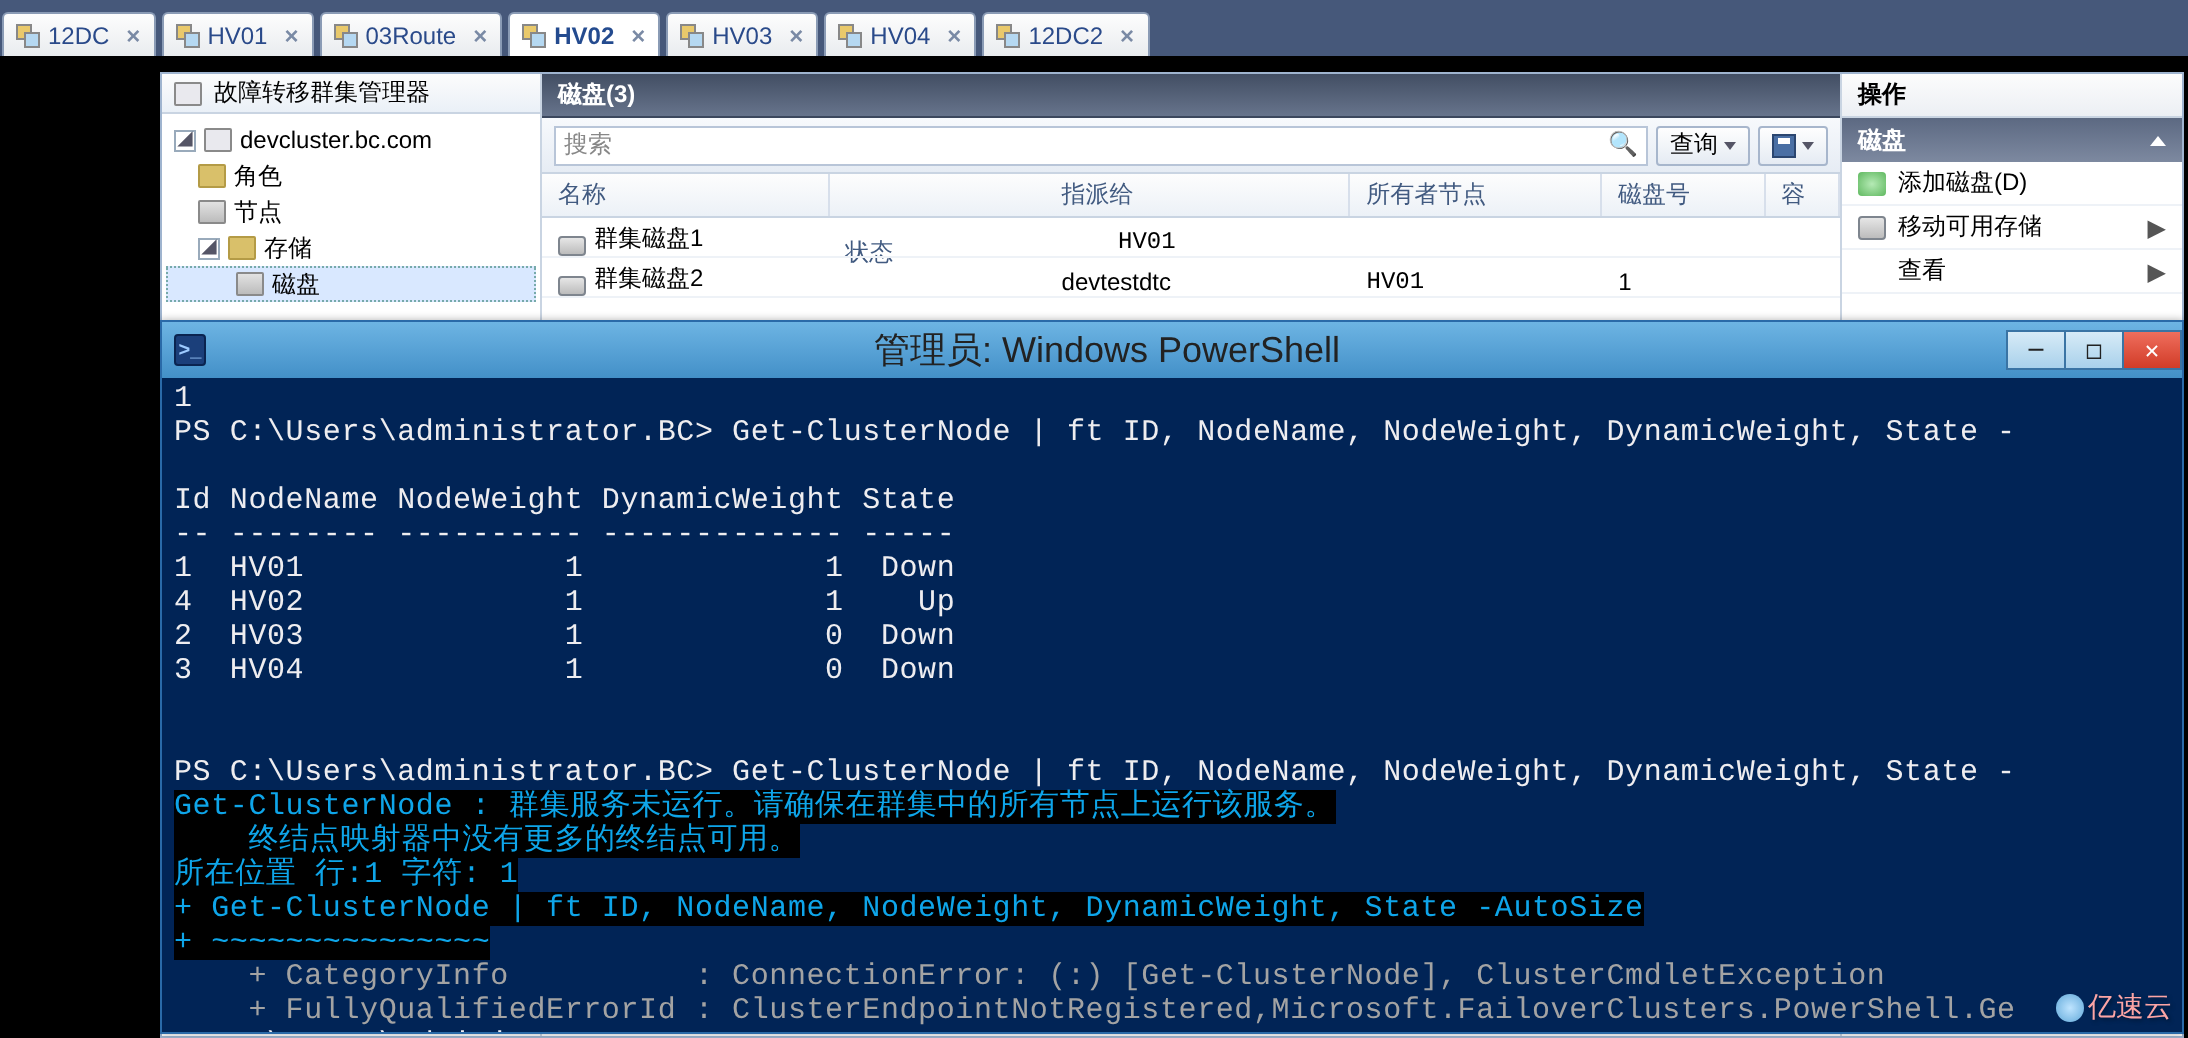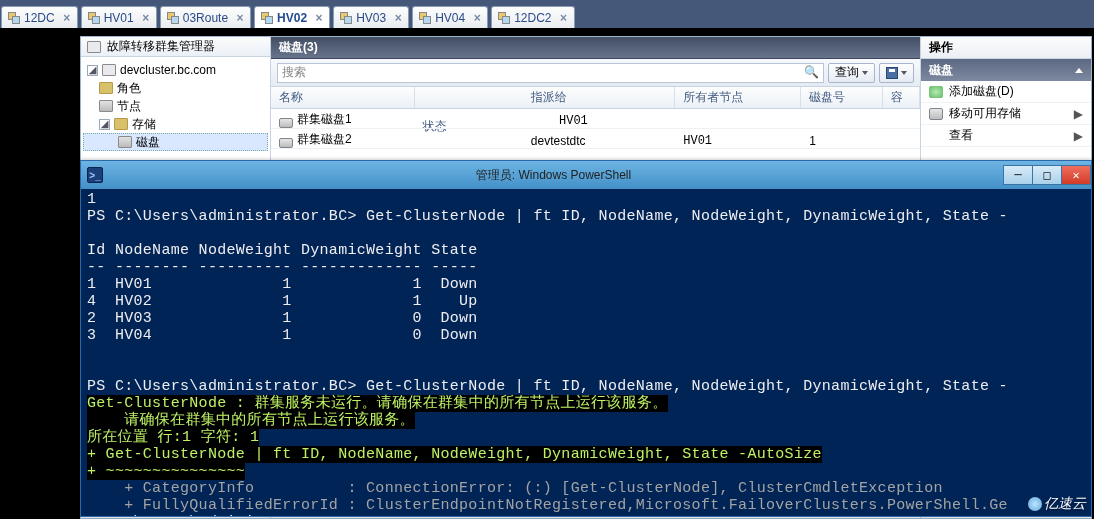--- a/index.html
+++ b/index.html
@@ -106,36 +106,36 @@
     display:flex;flex-direction:column;
     background:#012456;
   }
   .pstitle{
     height:28px;background:linear-gradient(#6db4e3,#4390c8);
     display:flex;align-items:center;color:#222;
     padding-left:6px;
     position:relative;
   }
   .pstitle .psicon{width:16px;height:16px;background:#1b3f7a;border:1px solid #0a2450;border-radius:2px;display:inline-flex;align-items:center;justify-content:center;color:#9ecbff;font-size:10px;font-weight:bold;}
-  .pstitle .t{flex:1;text-align:center;font-size:12px;}
+  .pstitle .t{flex:1;text-align:center;font-size:18px;}
   .winbtns{display:flex;}
   .winbtn{width:30px;height:20px;border:1px solid #3a74a4;background:linear-gradient(#d7ebf7,#a9d1eb);display:flex;align-items:center;justify-content:center;margin-left:-1px;font-family:Consolas,monospace;}
   .winbtn.close{background:linear-gradient(#ef6e5d,#d13c28);color:#fff;}
   .psbody{
     flex:1;background:#012456;padding:2px 6px;overflow:hidden;
     font-family:"NSimSun",Consolas,"Courier New",monospace;
     font-size:15px;line-height:17px;color:#eeedf0;white-space:pre;
     letter-spacing:0.3px;
   }
   .psbody .err{color:#a3a3a3;}
-  .psbody .errhl{color:#bef264;background:#000;}
+  .psbody .errhl{color:#0ea5e9;background:#000;}
 
   .watermark{
     position:absolute;right:8px;bottom:6px;
-    font-size:14px;color:#ffffff;font-style:italic;
+    font-size:14px;color:#fca5a5;
     text-shadow:1px 1px 2px rgba(0,0,0,0.4);
     pointer-events:none;
   }
   .watermark .dot{width:14px;height:14px;display:inline-block;border-radius:50%;background:radial-gradient(#bfe4ff,#5fa8d9);vertical-align:middle;margin-right:2px;}
 </style>
 </head>
 <body>
 
 <div class="tabstrip">
   <div class="tab">
@@ -315,21 +315,21 @@
 Id NodeName NodeWeight DynamicWeight State
 -- -------- ---------- ------------- -----
 1  HV01              1             1  Down
 4  HV02              1             1    Up
 2  HV03              1             0  Down
 3  HV04              1             0  Down
 
 
 PS C:\Users\administrator.BC&gt; Get-ClusterNode | ft ID, NodeName, NodeWeight, DynamicWeight, State -
 <span class="errhl">Get-ClusterNode : 群集服务未运行。请确保在群集中的所有节点上运行该服务。</span>
-<span class="errhl">    请确保在群集中的所有节点上运行该服务。</span>
+<span class="errhl">    终结点映射器中没有更多的终结点可用。</span>
 <span class="errhl">所在位置 行:1 字符: 1</span>
 <span class="errhl">+ Get-ClusterNode | ft ID, NodeName, NodeWeight, DynamicWeight, State -AutoSize</span>
 <span class="errhl">+ ~~~~~~~~~~~~~~~</span>
 <span class="err">    + CategoryInfo          : ConnectionError: (:) [Get-ClusterNode], ClusterCmdletException</span>
 <span class="err">    + FullyQualifiedErrorId : ClusterEndpointNotRegistered,Microsoft.FailoverClusters.PowerShell.Ge</span>
 PS C:\Users\administrator.BC&gt; </div>
 </div>
 
 <div class="watermark">
   <span class="dot"></span><span>亿速云</span>

